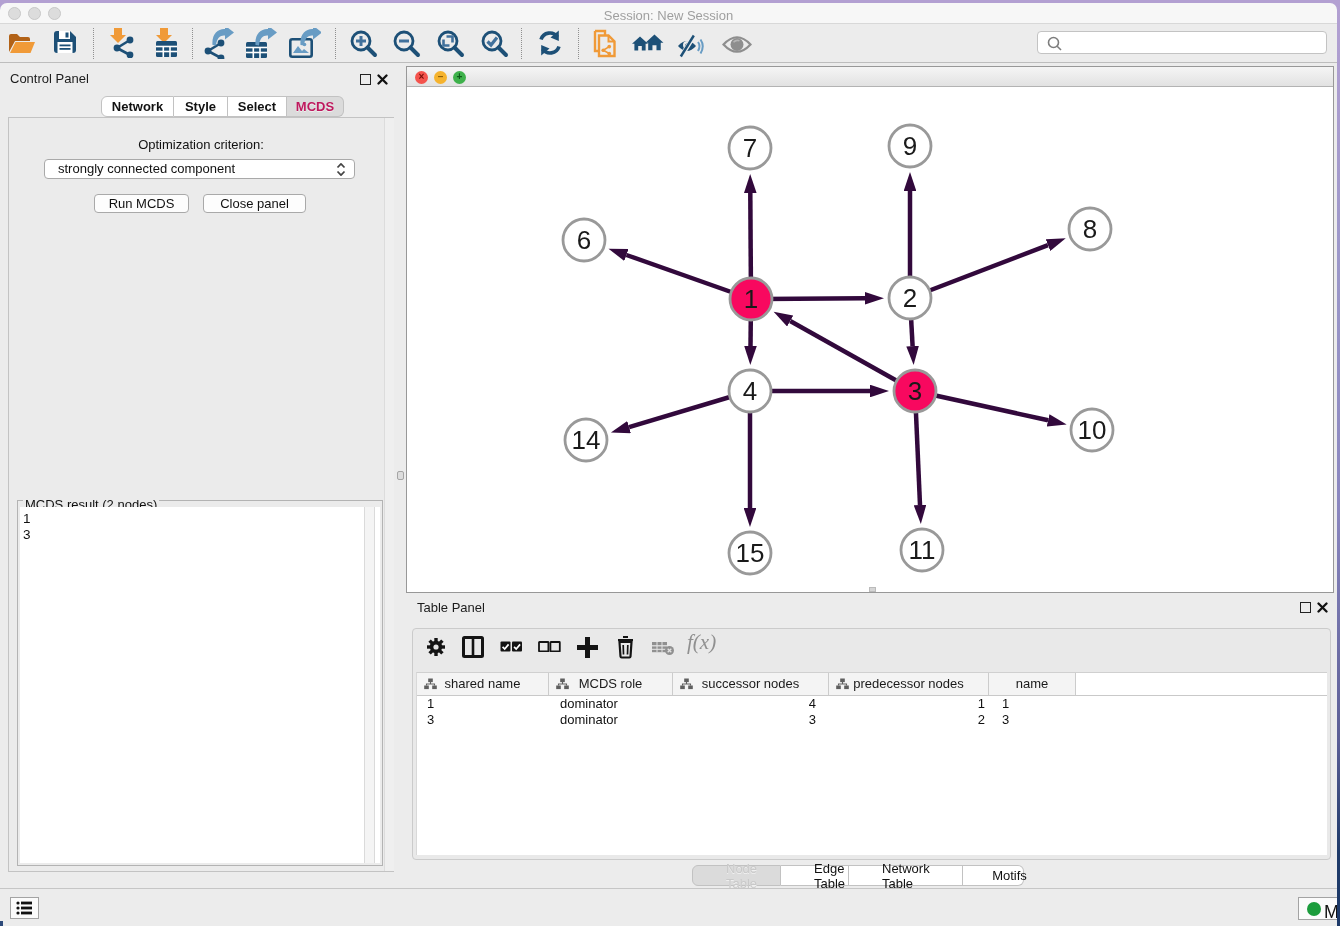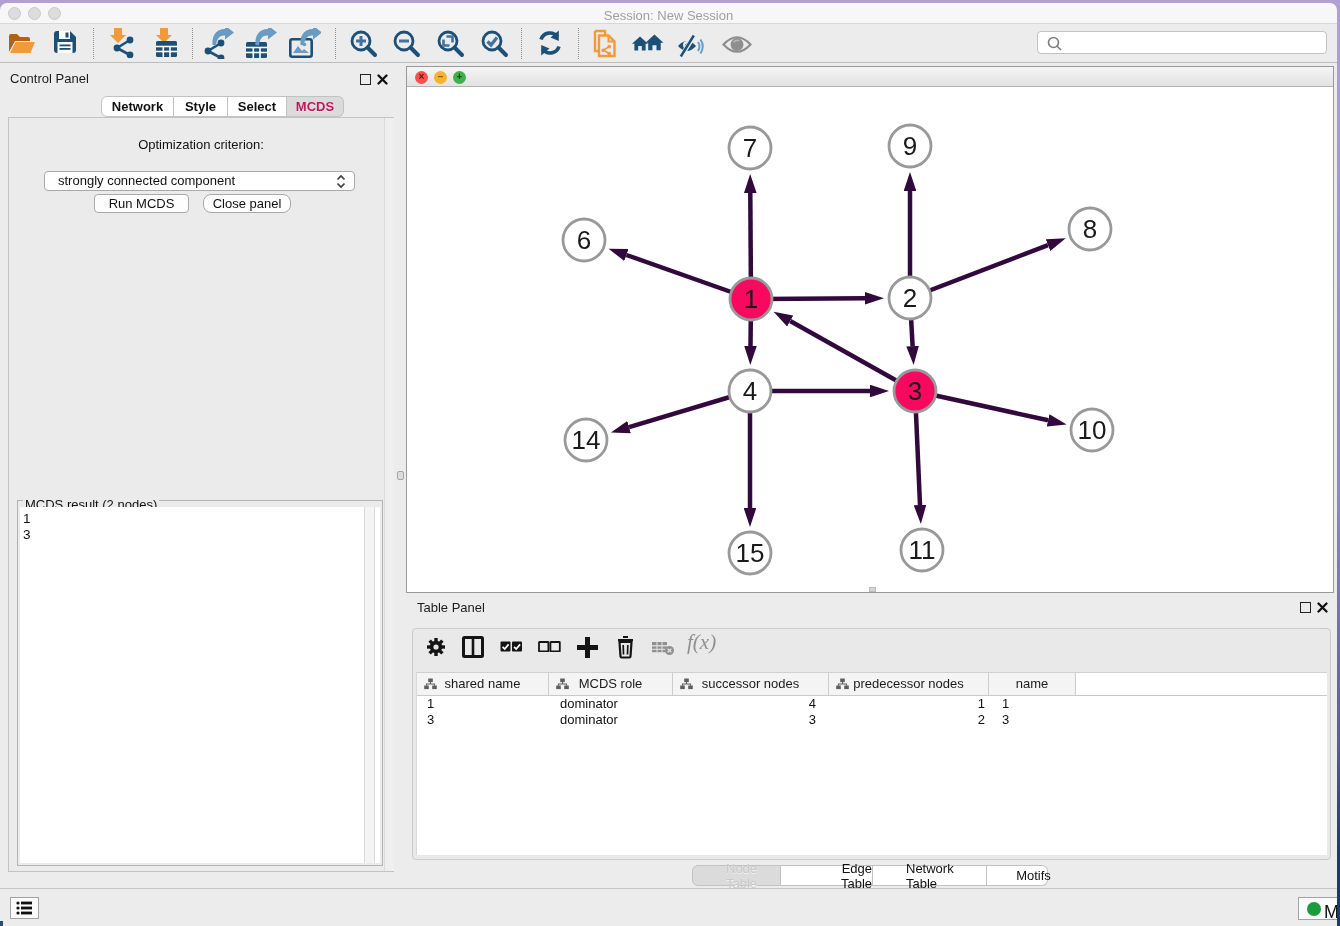--- a/index.html
+++ b/index.html
@@ -15,21 +15,21 @@
 #titletext { width:100%; text-align:center; top:5px; font-size:13px; color:#9f9f9f; }
 #toolbar { left:0; top:24px; width:1337px; height:39px; background:#ececec; border-bottom:1px solid #bdbdbd; }
 .sep { position:absolute; top:4px; height:31px; width:0; border-left:1px dotted #8f8f8f; }
 #search { left:1037px; top:31px; width:290px; height:23px; background:#fff; border:1px solid #c3c3c3; border-radius:4px; }
 #cp-title { left:10px; top:71px; font-size:13px; color:#1c1c1c; }
 .winbtn-sq { width:11px; height:11px; border:1.5px solid #222; background:transparent; }
 .tabs { display:flex; }
 .tab { font-size:13px; font-weight:bold; color:#111; background:#fff; border-top:1px solid #c2c2c2; border-bottom:1px solid #c2c2c2; border-right:1px solid #c2c2c2; display:flex; align-items:center; justify-content:center; }
 #cp-box { left:8px; top:117px; width:386px; height:755px; background:#ebebeb; border:1px solid #c3c3c3; }
 #opt-label { left:8px; top:137px; width:386px; text-align:center; font-size:13px; color:#111; }
-#dropdown { left:44px; top:171px; width:311px; height:20px; background:#fff; border:1px solid #a9a9a9; border-radius:4px; font-size:13px; color:#111; line-height:18px; padding-left:13px; }
+#dropdown { left:44px; top:159px; width:311px; height:20px; background:#fff; border:1px solid #a9a9a9; border-radius:4px; font-size:13px; color:#111; line-height:18px; padding-left:13px; }
 .btn { position:absolute; height:19px; background:#fdfdfd; border:1px solid #a9a9a9; border-radius:4px; font-size:13px; color:#111; text-align:center; line-height:17px; }
 #fieldset { left:17px; top:500px; width:366px; height:366px; border:1px solid #b3b3b3; }
 #fs-legend { left:23px; top:497px; background:#ebebeb; padding:0 2px; font-size:13px; color:#111; }
 #fs-white { left:20px; top:507px; width:360px; height:356px; background:#fff; }
 #fs-scroll { left:364px; top:507px; width:11px; height:356px; background:#f4f4f4; border-left:1px solid #dadada; border-right:1px solid #dadada; }
 #cp-scroll { left:384px; top:118px; width:10px; height:753px; background:#efefef; border-left:1px solid #dcdcdc; }
 #divhandle { left:397px; top:471px; width:7px; height:9px; background:#ddd; border:1px solid #a5a5a5; border-radius:2px; }
 #netwin { left:406px; top:66px; width:928px; height:527px; border:1px solid #989898; background:#fff; }
 #nettitle { left:0; top:0; width:100%; height:20px; background:linear-gradient(180deg,#f5f5f5,#e2e2e2); border-bottom:1px solid #b3b3b3; }
 .light { position:absolute; top:3.5px; width:13px; height:13px; border-radius:50%; font-size:10px; font-weight:bold; text-align:center; line-height:12px; }
@@ -217,21 +217,21 @@
 </div>
 <div class="abs" id="cp-box"></div>
 <div class="abs" id="opt-label">Optimization criterion:</div>
 <div class="abs" id="dropdown">strongly connected component
   <svg style="position:absolute;right:8px;top:2px" width="10" height="15" viewBox="0 0 10 15">
       <path d="M1.5 5.5 L5 1.8 L8.5 5.5" fill="none" stroke="#444" stroke-width="1.7" stroke-linejoin="round"></path>
       <path d="M1.5 9.5 L5 13.2 L8.5 9.5" fill="none" stroke="#444" stroke-width="1.7" stroke-linejoin="round"></path>
     </svg>
 </div>
 <div class="btn" style="left:94px; top:194px; width:95px;">Run MCDS</div>
-<div class="btn" style="left:203px; top:194px; width:88px;border-radius:8px;">Close panel</div>
+<div class="btn" style="left:203px; top:194px; width:103px;">Close panel</div>
 <div class="abs" id="cp-scroll"></div>
 <div class="abs" id="fieldset"></div>
 <div class="abs" id="fs-legend">MCDS result (2 nodes)</div>
 <div class="abs" id="fs-white">
   <div style="position:absolute;left:3px;top:4px;font-size:13.5px;color:#111;">1</div>
   <div style="position:absolute;left:3px;top:20px;font-size:13.5px;color:#111;">3</div>
 </div>
 <div class="abs" id="fs-scroll"></div>
 <div class="abs" id="divhandle"></div>
 <div class="abs" id="netwin">
@@ -386,21 +386,21 @@
 <div class="td" style="left:412px;top:23px;width:156px;text-align:right;">1</div>
 <div class="td" style="left:585px;top:23px;">1</div>
 <div class="td" style="left:10px;top:39px;">3</div>
 <div class="td" style="left:143px;top:39px;">dominator</div>
 <div class="td" style="left:256px;top:39px;width:143px;text-align:right;">3</div>
 <div class="td" style="left:412px;top:39px;width:156px;text-align:right;">2</div>
 <div class="td" style="left:585px;top:39px;">3</div>
 </div>
 <div class="abs tabs" style="left:692px; top:865px; height:21px;">
   <div class="tab btab" style="width:89px; background:#dbdbdb; color:#c9c9c9; border-left:1px solid #c2c2c2; border-radius:6px 0 0 6px; text-shadow:0 1px 0 #f0f0f0;">Node Table</div>
-  <div class="tab btab" style="width:92px;text-align:right;">Edge Table</div>
+  <div class="tab btab" style="width:68px;">Edge Table</div>
   <div class="tab btab" style="width:114px;">Network Table</div>
   <div class="tab btab" style="width:61px; border-radius:0 6px 6px 0;">Motifs</div>
 </div>
 <div class="abs" id="statusbar"></div>
 <div class="abs" id="listbtn"><svg width="27" height="20" viewBox="0 0 27 20">
       <g fill="#111">
         <circle cx="7" cy="5" r="1.6"></circle>
         <rect x="10" y="3.6" width="11" height="2.8"></rect>
         <circle cx="7" cy="10" r="1.6"></circle>
         <rect x="10" y="8.6" width="11" height="2.8"></rect>

